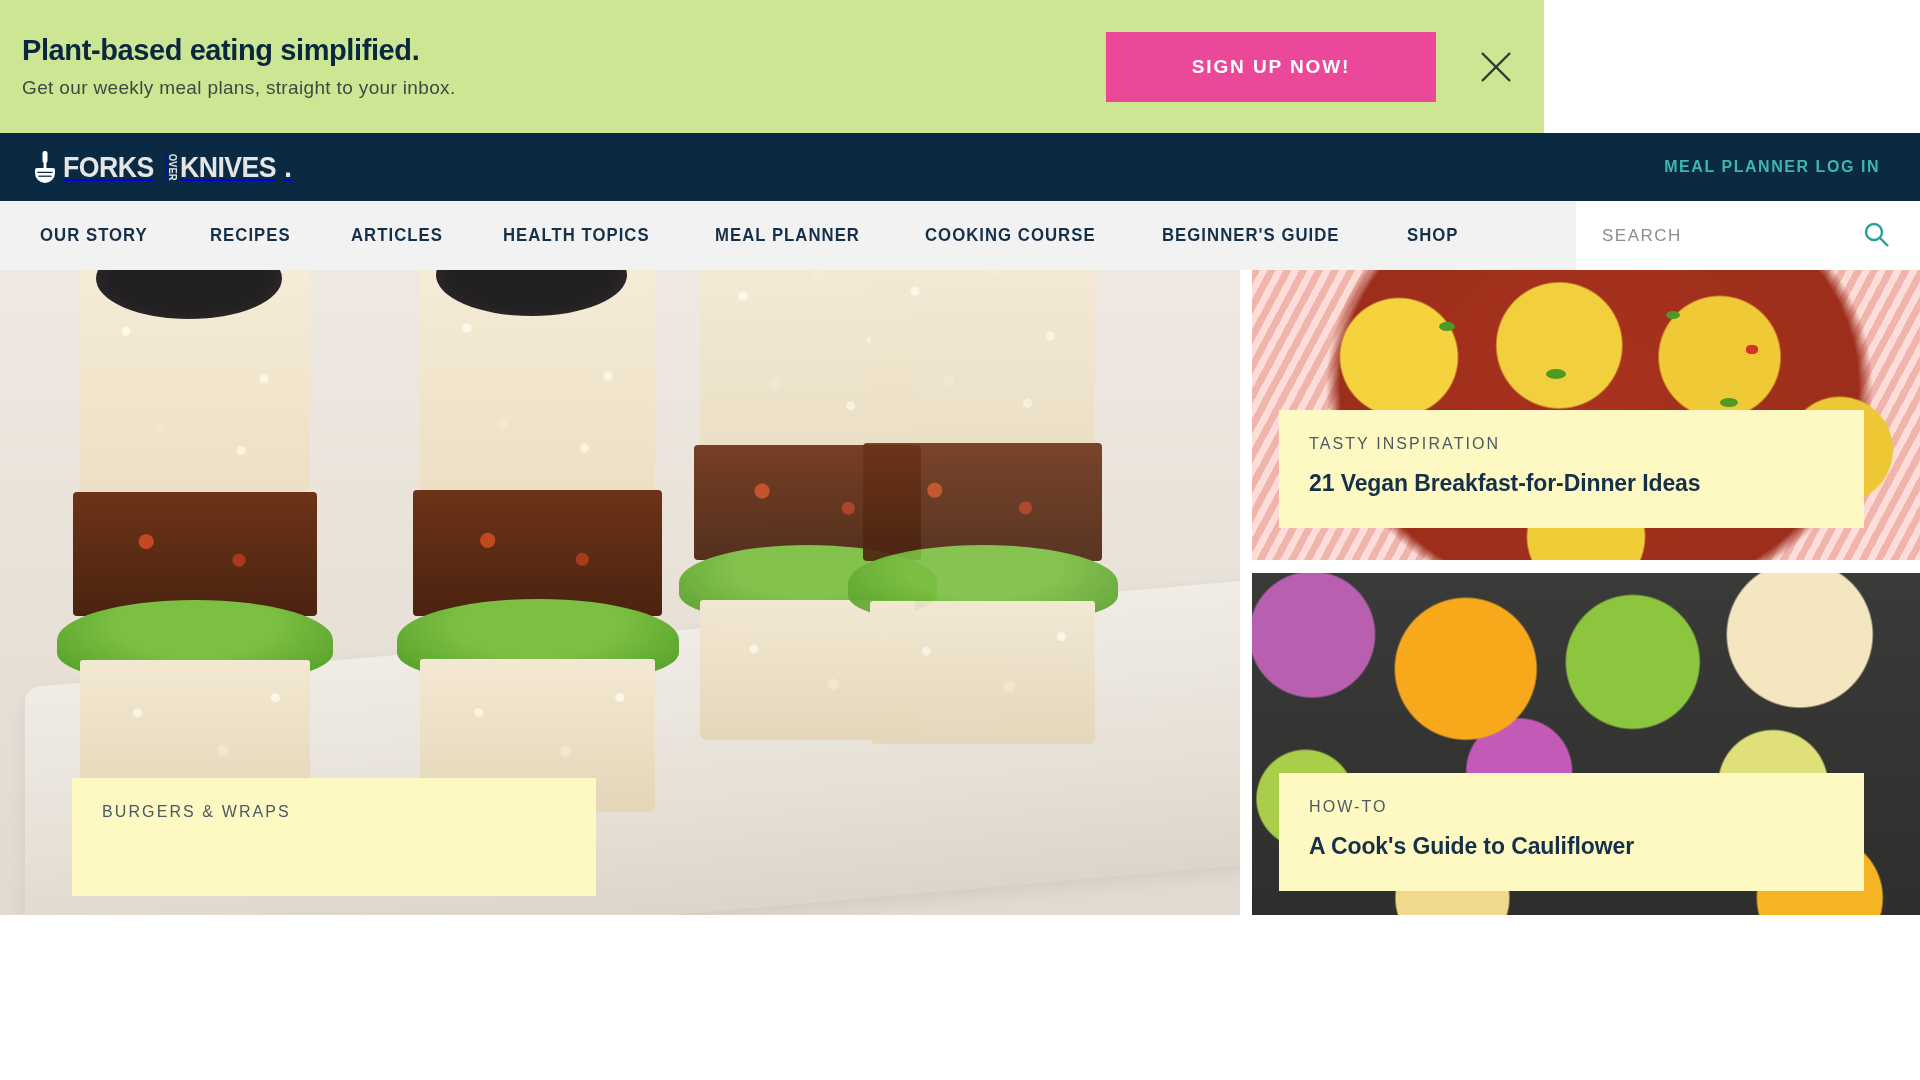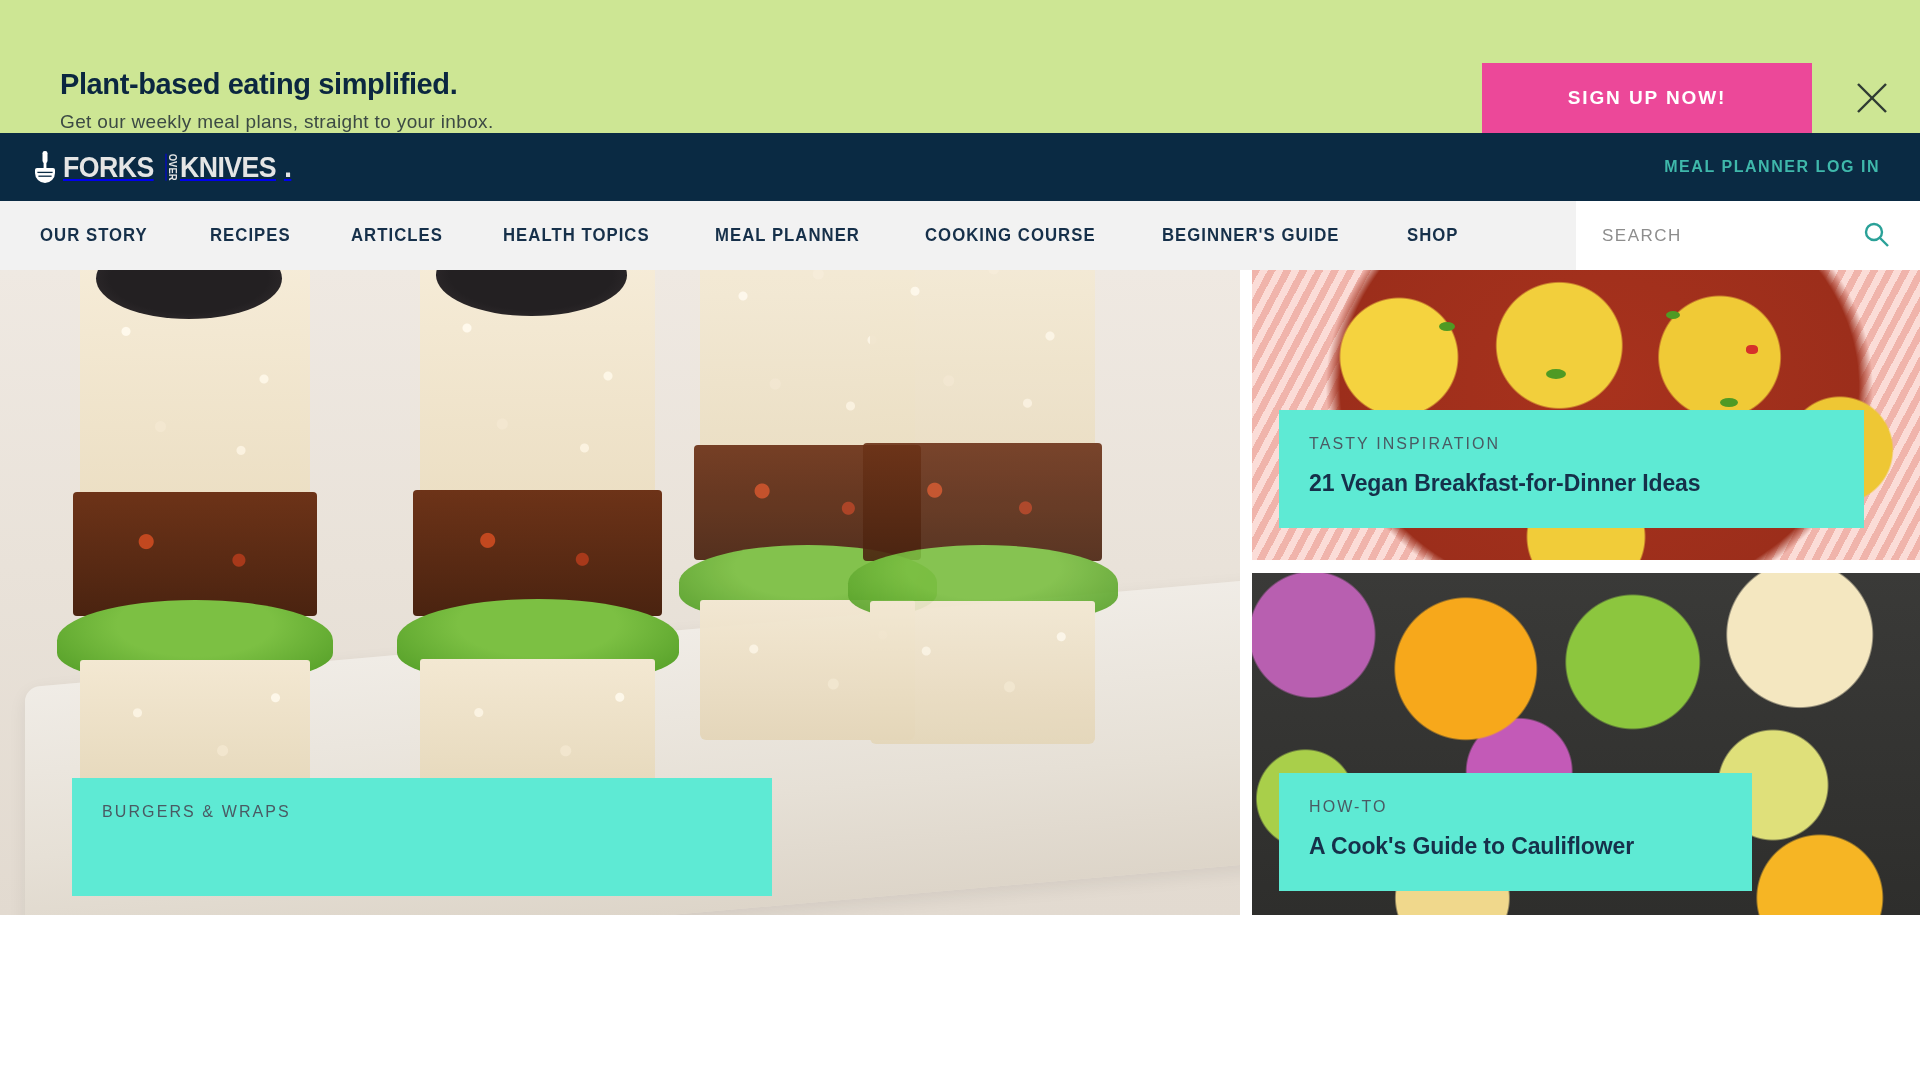--- a/index.html
+++ b/index.html
@@ -1,23 +1,23 @@
 <!DOCTYPE html>
 <html><head>
 <meta charset="utf-8">
 <style>
   * { margin:0; padding:0; box-sizing:border-box; }
   html,body { width:1920px; height:1080px; overflow:hidden; background:#ffffff; }
   body { font-family:"Liberation Sans", sans-serif; }
 
   
   .promo-banner{
-    position:absolute; left:0; top:0; width:1920px; height:133px;
+    position:absolute; left:0; top:0; width:1544px; height:133px;
     background:#cde694;
-    display:flex; align-items:flex-end;padding-left:38px;
+    display:flex; align-items:center;
   }
   .promo-text{ margin-left:22px; }
   .promo-title{
     font-size:29px; font-weight:bold; color:#0b2740;
     letter-spacing:-0.4px; line-height:1.1;
   }
   .promo-sub{
     font-size:19px; color:#3c4a44; margin-top:11px;
     letter-spacing:0.35px; line-height:1.1;
   }
@@ -88,42 +88,42 @@
     background:transparent; border:none; cursor:pointer; margin-right:30px;
     display:flex; align-items:center; justify-content:center;
   }
 
   
   .content{ position:absolute; left:0; top:270px; width:1920px; height:650px; }
 
   .card{ position:absolute; overflow:hidden; }
   .card-img{ position:absolute; inset:0; }
   .caption{
-    position:absolute; background:#5eead4; padding:26px 24px 30px 30px;
+    position:absolute; background:#fef9c3; padding:26px 24px 30px 30px;
   }
   .cap-kicker{
     font-size:16px; color:#4a5a63; letter-spacing:2.1px; line-height:1;
     margin-bottom:18px;
   }
   .cap-title{
     font-size:23px; font-weight:bold; color:#16304a; letter-spacing:-0.1px;
     line-height:1.15;
   }
 
   
   .card-hero{ left:0; top:0; width:1240px; height:645px; }
-  .card-hero .caption{ left:72px; bottom:19px; width:700px; height:118px; }
+  .card-hero .caption{ left:72px; bottom:19px; width:524px; height:118px; }
 
   
   .card-rt{ left:1252px; top:0; width:668px; height:290px; }
   .card-rt .caption{ left:27px; top:140px; width:585px; height:118px; }
 
   
   .card-rb{ left:1252px; top:303px; width:668px; height:342px; }
-  .card-rb .caption{ left:27px; bottom:24px; width:473px; height:118px; }
+  .card-rb .caption{ left:27px; bottom:24px; width:585px; height:118px; }
 
   
   .photo-hero{
     background:
       radial-gradient(ellipse 120px 60px at 22% 96%, rgba(120,60,20,.35), transparent 70%),
       linear-gradient(180deg,#efe9e2 0%,#e9e2d9 46%,#e2dad0 100%);
   }
   .marble{
     position:absolute; left:2%; top:56%; width:104%; height:44%;
     background:linear-gradient(180deg,#f0ece6 0%,#e6e0d6 60%,#ddd5c9 100%);

